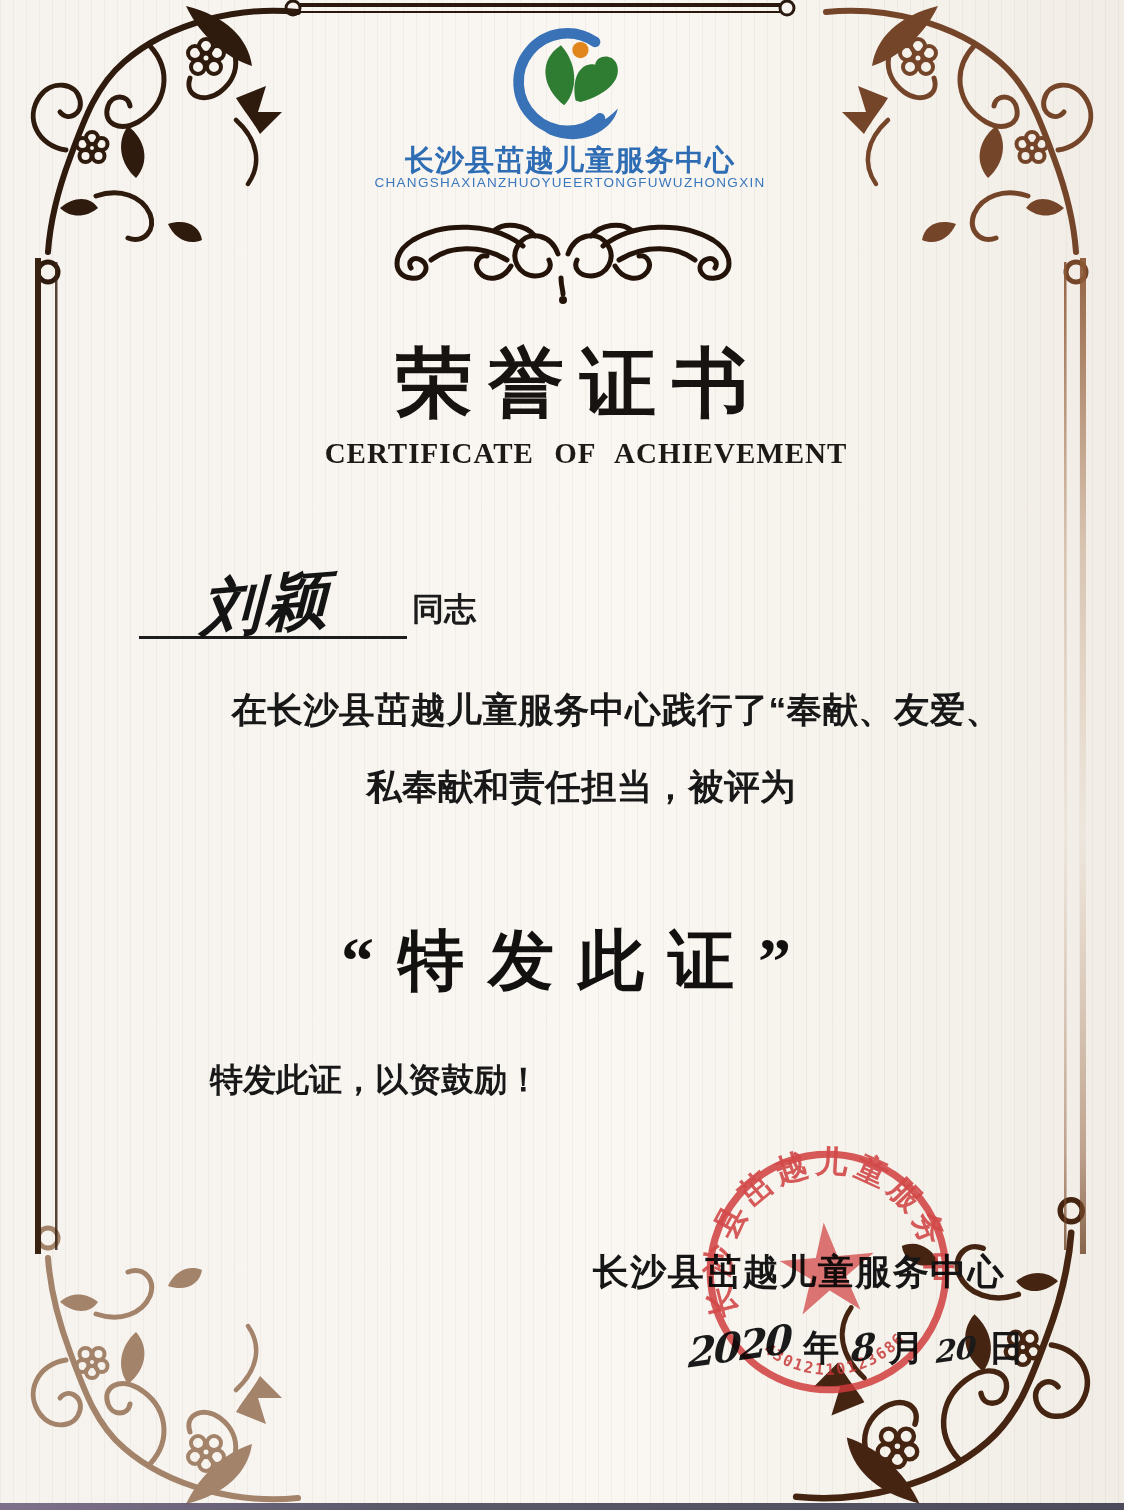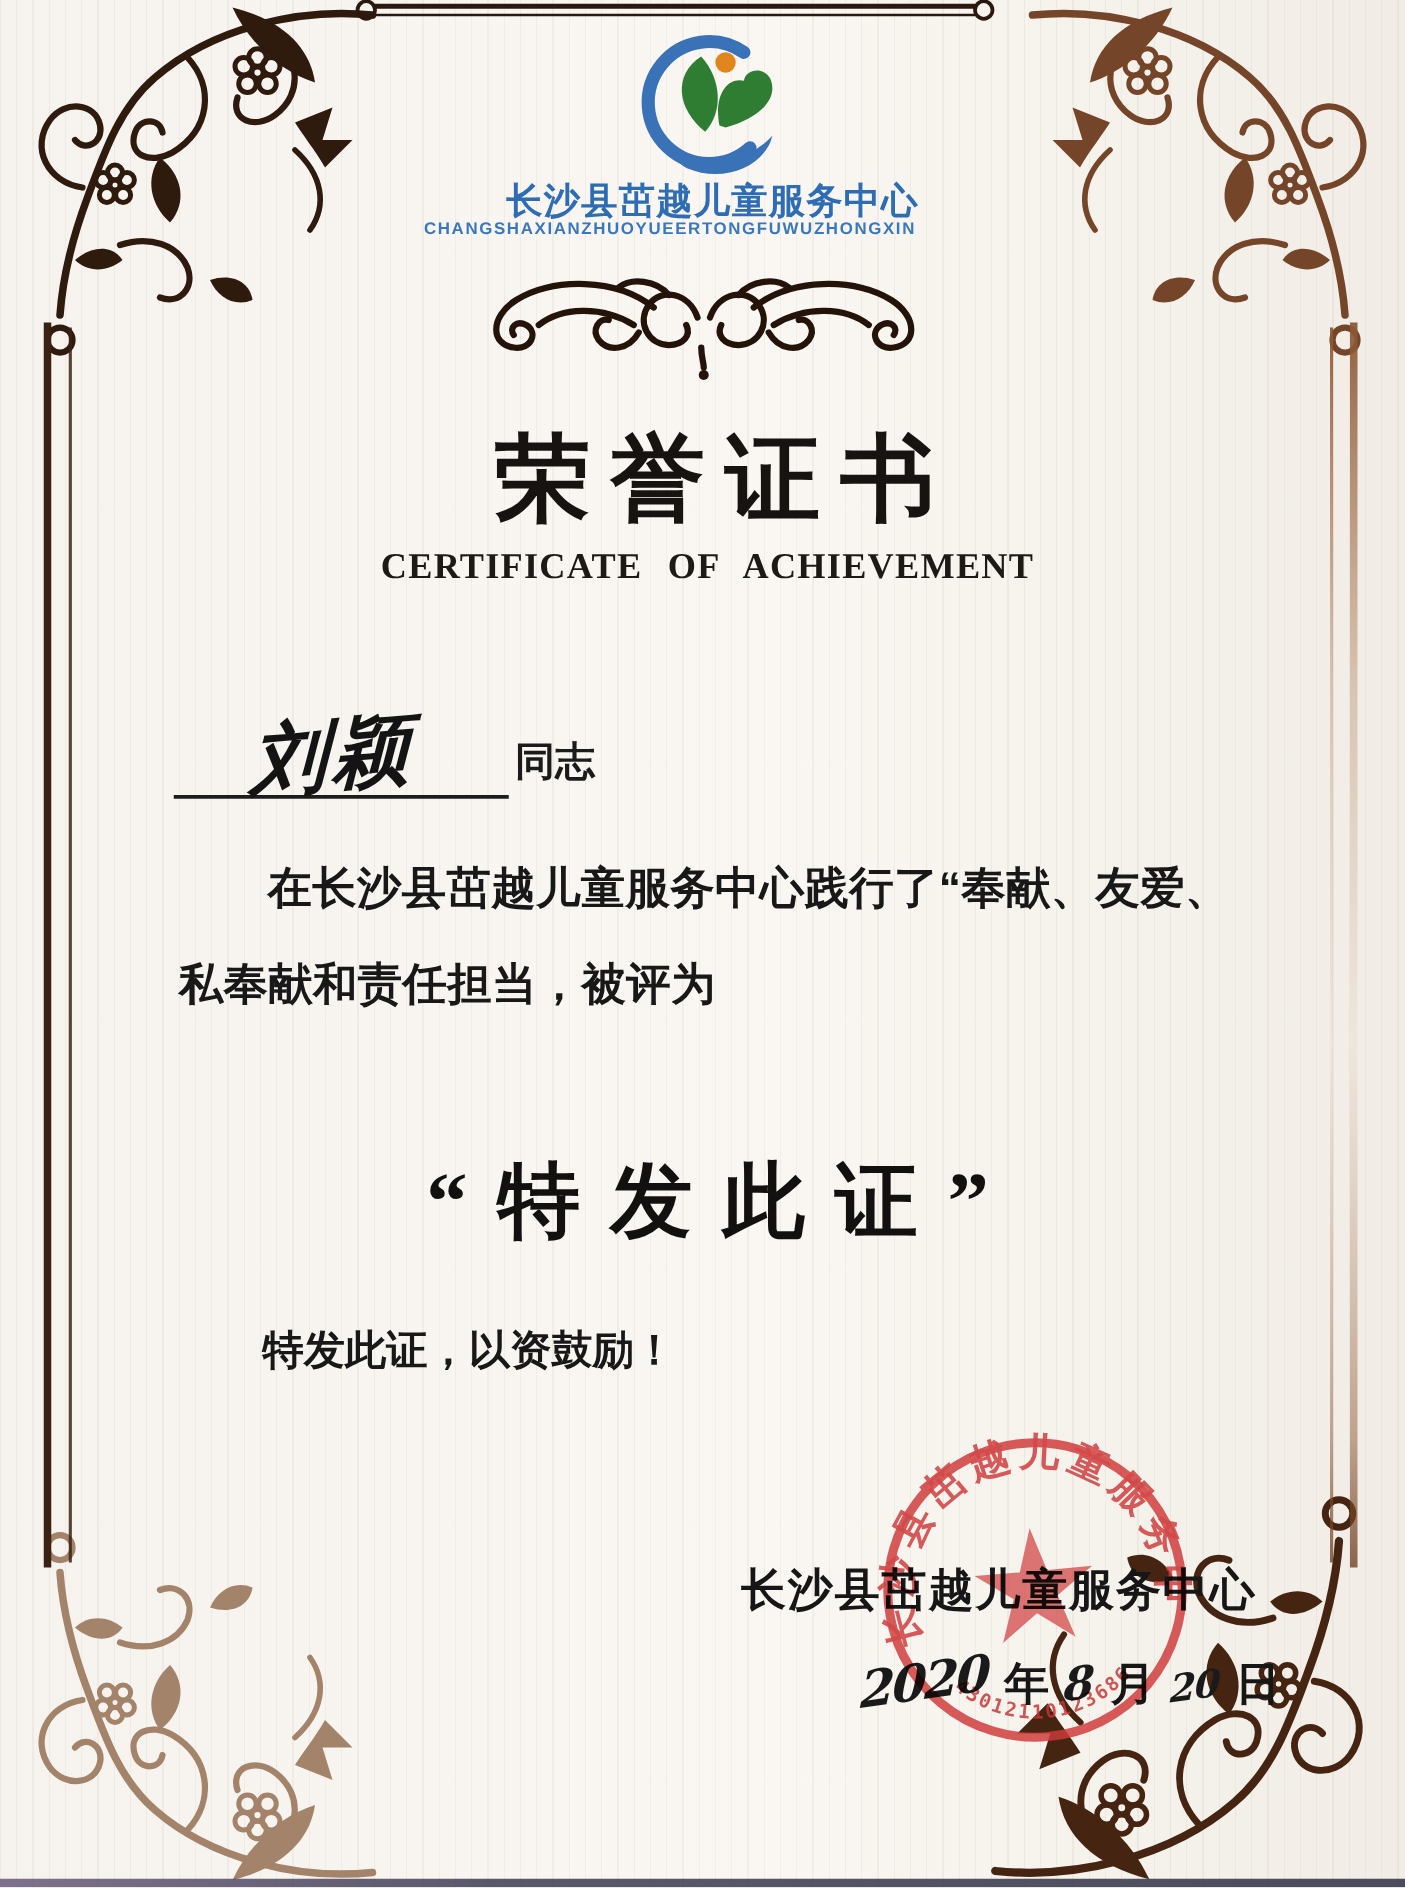--- a/index.html
+++ b/index.html
@@ -22,33 +22,33 @@
 
   .border-layer { position: absolute; left: 0; top: 0; z-index: 1; }
   .content { position: absolute; left: 0; top: 0; width: 100%; height: 100%; z-index: 2; }
 
   .org-cn {
     left: 570px; top: 141px;
     font-size: 29px; font-weight: bold; letter-spacing: 1px;
     color: #2e6db4;
   }
   .org-en {
-    left: 536px; top: 175px;
-    font-size: 13.5px; font-weight: bold; letter-spacing: 1.3px;
+    left: 570px; top: 175px;
+    font-size: 13.5px; font-weight: normal; letter-spacing: 1.3px;
     color: #3a77bd;
   }
 
   .title-cn {
     left: 580px; top: 333px;
     font-family: Liberation Serif, serif;
     font-size: 76px; font-weight: bold; letter-spacing: 16px;
     color: #161311;
   }
   .title-en {
-    left: 566px; top: 437px;
+    left: 586px; top: 437px;
     font-family: "Liberation Serif", serif;
     font-size: 29px; font-weight: bold; letter-spacing: 1px; word-spacing: 12px;
     color: #1c1917;
   }
 
   .name-underline {
     left: 139px; top: 636px; width: 268px; height: 3px;
     background: #1d1d1d;
   }
   .name-hw {
@@ -62,21 +62,21 @@
   .comrade {
     left: 412px; top: 588px;
     font-size: 32px; font-weight: bold; color: #1b1b1b;
   }
 
   .body-par {
     left: 143px; top: 672px; width: 876px;
     font-size: 35.5px; font-weight: bold; letter-spacing: 0.3px;
     line-height: 77px; color: #181818;
   }
-  .body-line { height: 77px; white-space: nowrap; }
+  .body-line { height: 77px; white-space: nowrap; text-align: center; }
   .body-line.indent { padding-left: 71px; }
 
   .award {
     left: 578px; top: 916px;
     font-family: "Liberation Serif", serif;
     font-size: 66px; font-weight: bold; letter-spacing: 24px;
     color: #121110;
   }
 
   .closing {

